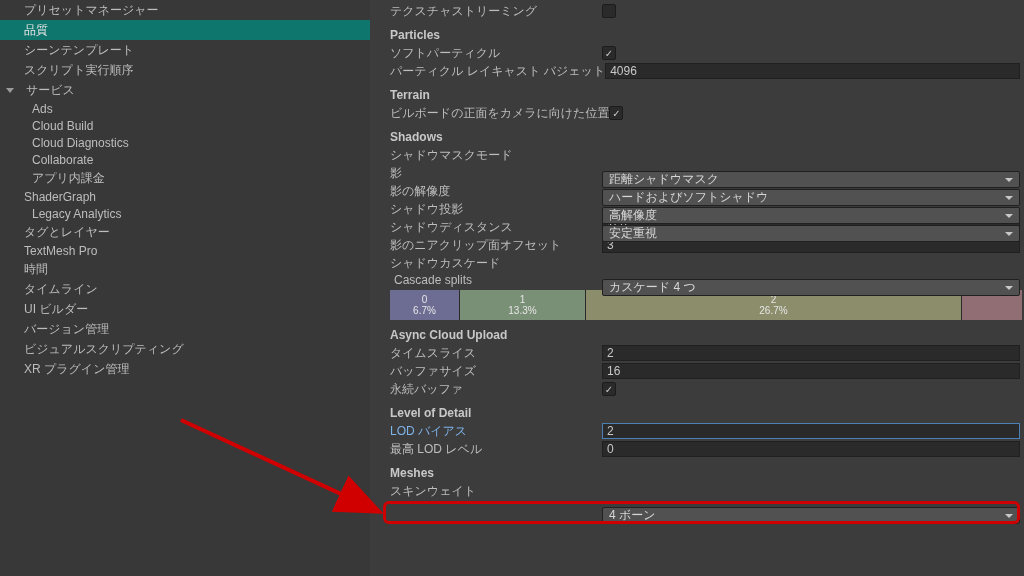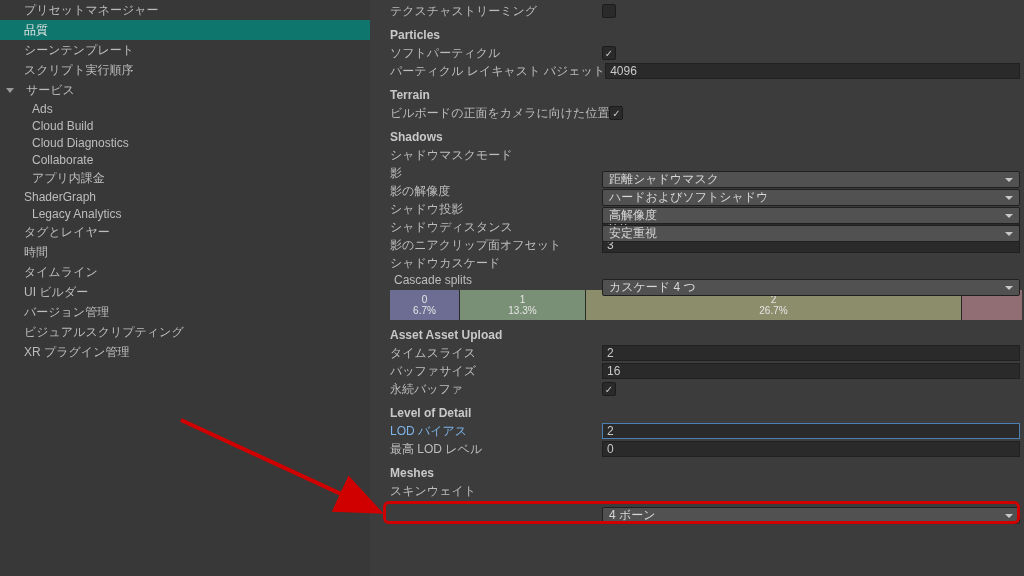--- a/index.html
+++ b/index.html
@@ -114,20 +114,21 @@
       <span>サービス</span>
     </div>
     <div class="side-item d2">Ads</div>
     <div class="side-item d2">Cloud Build</div>
     <div class="side-item d2">Cloud Diagnostics</div>
     <div class="side-item d2">Collaborate</div>
     <div class="side-item d2">アプリ内課金</div>
     <div class="side-item d1">ShaderGraph</div>
     <div class="side-item d2">Legacy Analytics</div>
     <div class="side-item d1">タグとレイヤー</div>
+    <div class="side-item d1">TextMesh Pro</div>
     <div class="side-item d1">時間</div>
     <div class="side-item d1">タイムライン</div>
     <div class="side-item d1">UI ビルダー</div>
     <div class="side-item d1">バージョン管理</div>
     <div class="side-item d1">ビジュアルスクリプティング</div>
     <div class="side-item d1">XR プラグイン管理</div>
   </div>
 
   <div class="main">
     <div class="row">
@@ -212,21 +213,21 @@
         <span>1</span>
         <span>13.3%</span>
       </div>
       <div class="casc-seg s2">
         <span>2</span>
         <span>26.7%</span>
       </div>
       <div class="casc-seg s3"></div>
     </div>
 
-    <div class="section-head">Asset Asset Upload</div>
+    <div class="section-head">Async Cloud Upload</div>
     <div class="row">
       <div class="lbl">タイムスライス</div>
       <div class="ctl">
           <div class="field">2</div>
         </div>
     </div>
     <div class="row">
       <div class="lbl">バッファサイズ</div>
       <div class="ctl">
           <div class="field">16</div>

